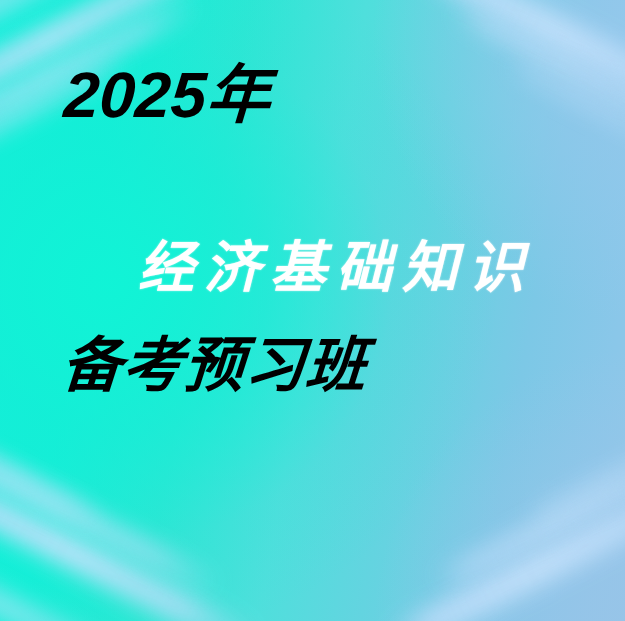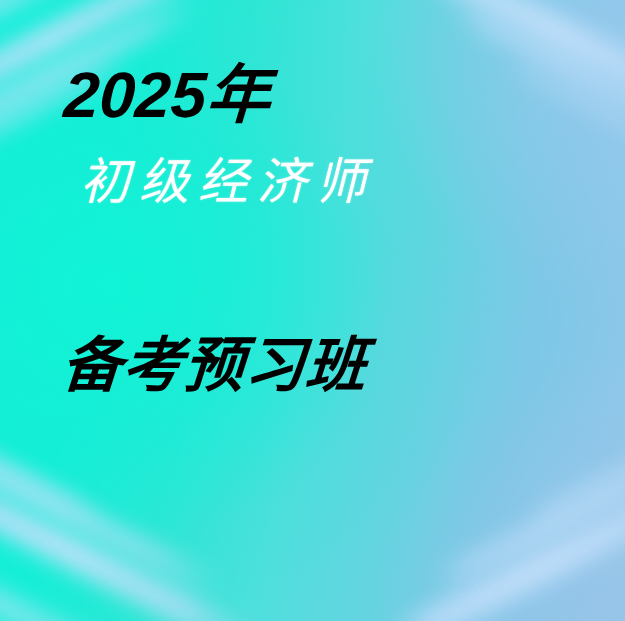--- a/index.html
+++ b/index.html
@@ -262,19 +262,19 @@
     <div class="ray ray-bl-4"></div>
 
     <div class="ray ray-br-1"></div>
     <div class="ray ray-br-2"></div>
     <div class="ray ray-br-3"></div>
   </div>
 
   <div class="content">
     <div class="line line-year">2025年</div>
 
-    <div class="line line-sub">初级经济师</div>
-
+
+    <div class="line line-main">经济基础知识</div>
 
     <div class="line line-class">备考预习班</div>
   </div>
 
 </div>
 
 </body></html>

